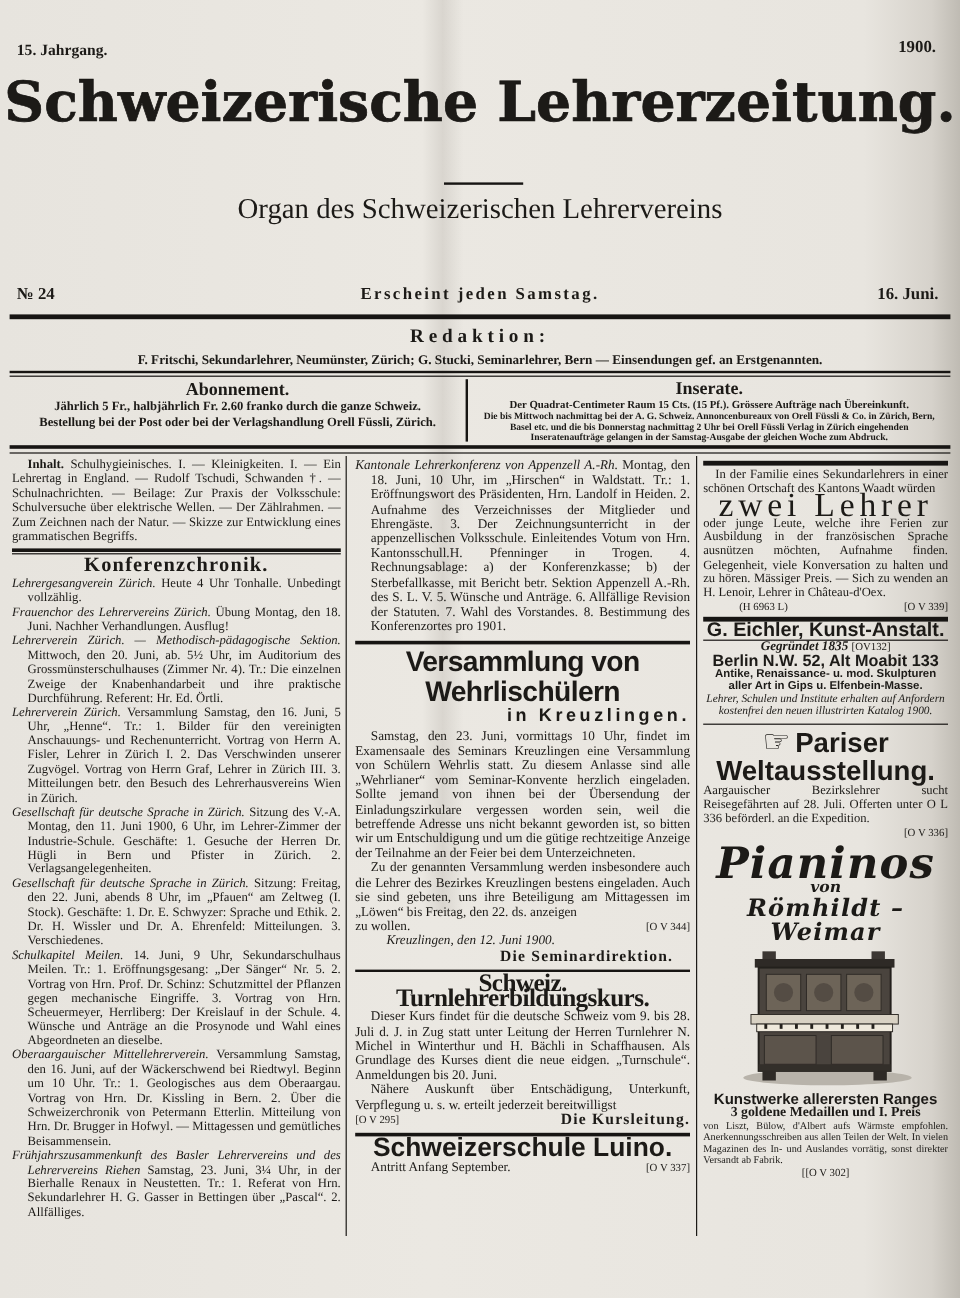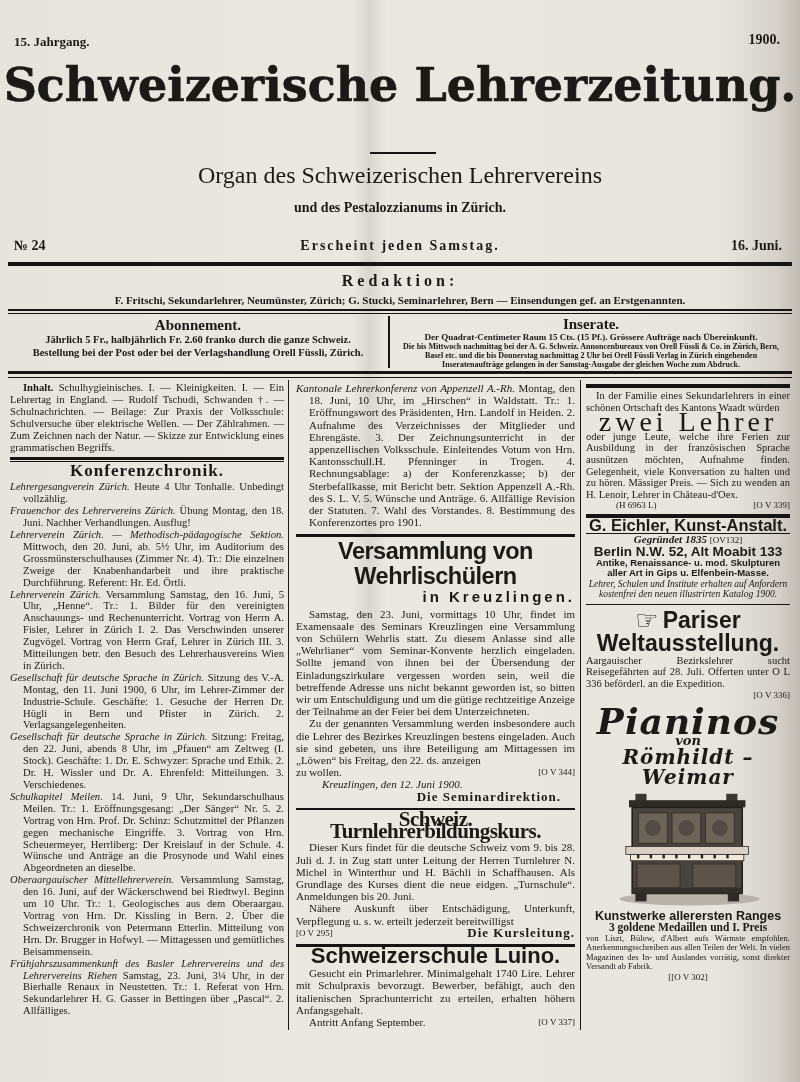--- a/index.html
+++ b/index.html
@@ -91,21 +91,20 @@
 <body>
 
 <div class="page">
   <div class="fold"></div>
 
   <div class="abs jahr">15. Jahrgang.</div>
   <div class="abs year">1900.</div>
   <div class="abs masthead">Schweizerische Lehrerzeitung.</div>
   <div class="abs rule rule-short"></div>
   <div class="abs organ1">Organ des Schweizerischen Lehrervereins</div>
-  <div class="abs organ2">und des Pestalozzianums in Zürich.</div>
   <div class="abs issueno">№ 24</div>
   <div class="abs freq">Erscheint jeden Samstag.</div>
   <div class="abs issuedate">16. Juni.</div>
   <div class="abs rule bar1"></div>
   <div class="abs redak-l">F. Fritschi, Sekundarlehrer, Neumünster, Zürich; G. Stucki, Seminarlehrer, Bern — Einsendungen gef. an Erstgenannten.</div>
   <div class="abs redak-t">Redaktion:</div>
   <div class="abs rule dbl1"></div>
   <div class="abs rule dbl2"></div>
 
   <div class="abs boxes">
@@ -163,21 +162,20 @@
     <p class="h-turn">Schweiz. Turnlehrerbildungskurs.</p>
     <p class="indent">Dieser Kurs findet für die deutsche Schweiz vom 9. bis 28. Juli d. J. in Zug statt unter Leitung der Herren Turnlehrer N. Michel in Winterthur und H. Bächli in Schaffhausen. Als Grundlage des Kurses dient die neue eidgen. „Turnschule“. Anmeldungen bis 20. Juni.</p>
     <p class="indent">Nähere Auskunft über Entschädigung, Unterkunft, Verpflegung u. s. w. erteilt jederzeit bereitwilligst</p>
     <p class="refline">
         <span class="small-ref">[O V 295]</span>
         <span class="sig">Die Kursleitung.</span>
       </p>
 
     <div class="sec-rule" style="margin-top:5px"></div>
     <p class="h-luino">Schweizerschule Luino.</p>
-    <p class="indent">Gesucht ein Primarlehrer. Minimalgehalt 1740 Lire. Lehrer mit Schulpraxis bevorzugt. Bewerber, befähigt, auch den italienischen Sprachunterricht zu erteilen, erhalten höhern Anfangsgehalt.</p>
     <p class="refline" style="padding-left:13px">
         <span>Antritt Anfang September.</span>
         <span class="small-ref">[O V 337]</span>
       </p>
   </div>
 
   <div class="col col-right">
     <div class="adbar"></div>
     <div>
       <p style="text-indent:10px">In der Familie eines Sekundarlehrers in einer schönen Ortschaft des Kantons Waadt würden</p>

